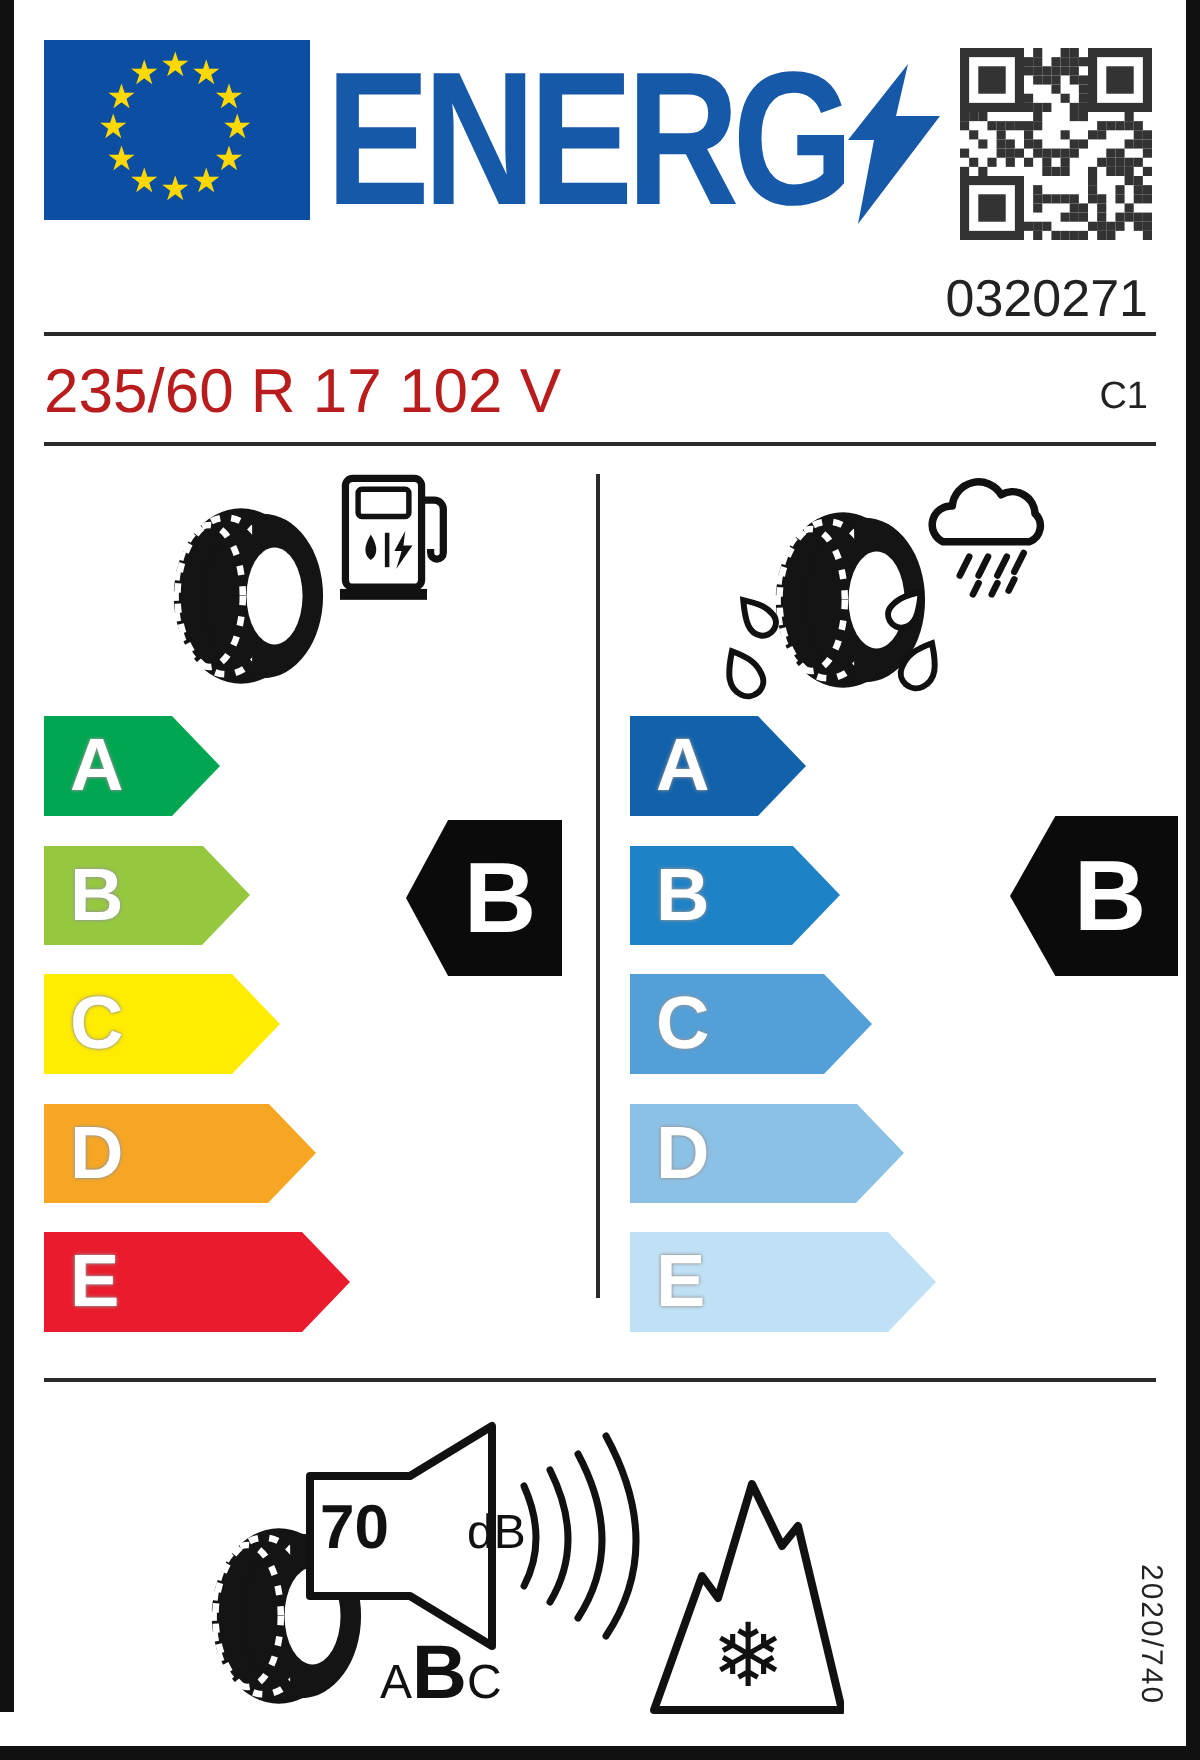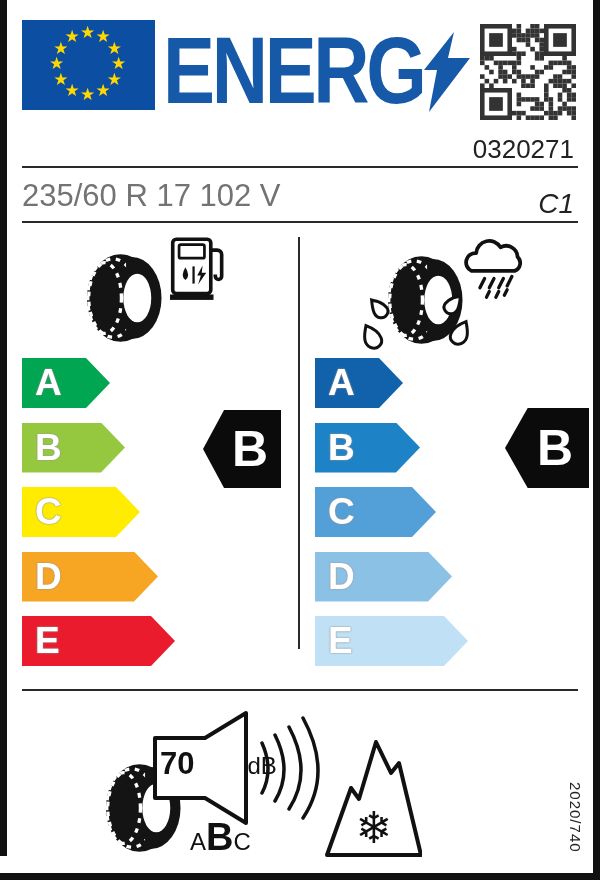--- a/index.html
+++ b/index.html
@@ -18,40 +18,40 @@
   .flag .star{position:absolute;font-size:17px;color:#FFD800;line-height:1;}
   .energ{left:163px;top:16px;font-size:95px;font-weight:bold;color:#1659A8;
     letter-spacing:-4px;transform:scaleX(.82);transform-origin:left top;white-space:nowrap;}
   .bolt{left:424px;top:32px;}
   .qr{left:480px;top:24px;width:96px;height:96px;}
   
   .brand{left:22px;top:132px;font-size:27px;font-weight:bold;color:#1a1a1a;}
   .artnum{right:26px;top:134px;font-size:26px;color:#222;}
   .rule{position:absolute;height:2px;background:#2a2a2a;left:22px;width:556px;}
   .rule1{top:166px;} .rule2{top:221px;} .rule3{top:689px;}
-  .sizedes{left:22px;top:178px;font-size:31px;color:#737373;}
-  .tyreclass{right:26px;top:188px;font-size:28px;color:#222;font-style:italic;}
+  .sizedes{left:22px;top:178px;font-size:31px;color:#b91c1c;}
+  .tyreclass{right:26px;top:188px;font-size:19px;color:#222;}
   .vdivider{position:absolute;left:298px;top:237px;width:2px;height:412px;background:#2a2a2a;}
   
   .tyre-slot{width:84px;height:100px;}
   
   .scale{position:absolute;top:358px;width:180px;}
   .scale-fuel{left:22px;} .scale-wet{left:315px;}
   .arrow{height:50px;margin-bottom:14.5px;
     clip-path:polygon(0 0, calc(100% - 24px) 0, 100% 50%, calc(100% - 24px) 100%, 0 100%);}
   .arrow span{display:block;padding-left:13px;font-size:37px;font-weight:bold;color:#fff;
     line-height:50px;text-shadow:0 0 1px #909090,0 0 2px #9a9a9a;}
   .indicator{position:absolute;background:#0b0b0b;color:#fff;
     clip-path:polygon(0 50%, 27% 0, 100% 0, 100% 100%, 27% 100%);
     display:flex;align-items:center;justify-content:center;}
   .indicator span{font-size:50px;font-weight:bold;padding-left:16px;line-height:1;}
   .ind-fuel{left:203px;top:410px;width:78px;height:78px;}
   .ind-wet{left:505px;top:408px;width:84px;height:80px;}
   
-  .noise-text{left:160px;top:746px;display:flex;align-items:baseline;gap:20px;color:#111;}
+  .noise-text{left:160px;top:746px;display:flex;align-items:baseline;gap:6px;color:#111;}
   .noise-val{font-size:31px;font-weight:bold;}
   .noise-unit{font-size:24px;margin-left:33px;}
   .noise-classes{left:190px;top:816px;display:flex;align-items:baseline;color:#111;}
   .nc-small{font-size:24px;}
   .nc-big{font-size:38px;font-weight:bold;}
   .regulation{right:16px;top:782px;writing-mode:vertical-rl;font-size:15px;color:#222;
     letter-spacing:1px;}
   svg{display:block;}
 </style>
 </head>

